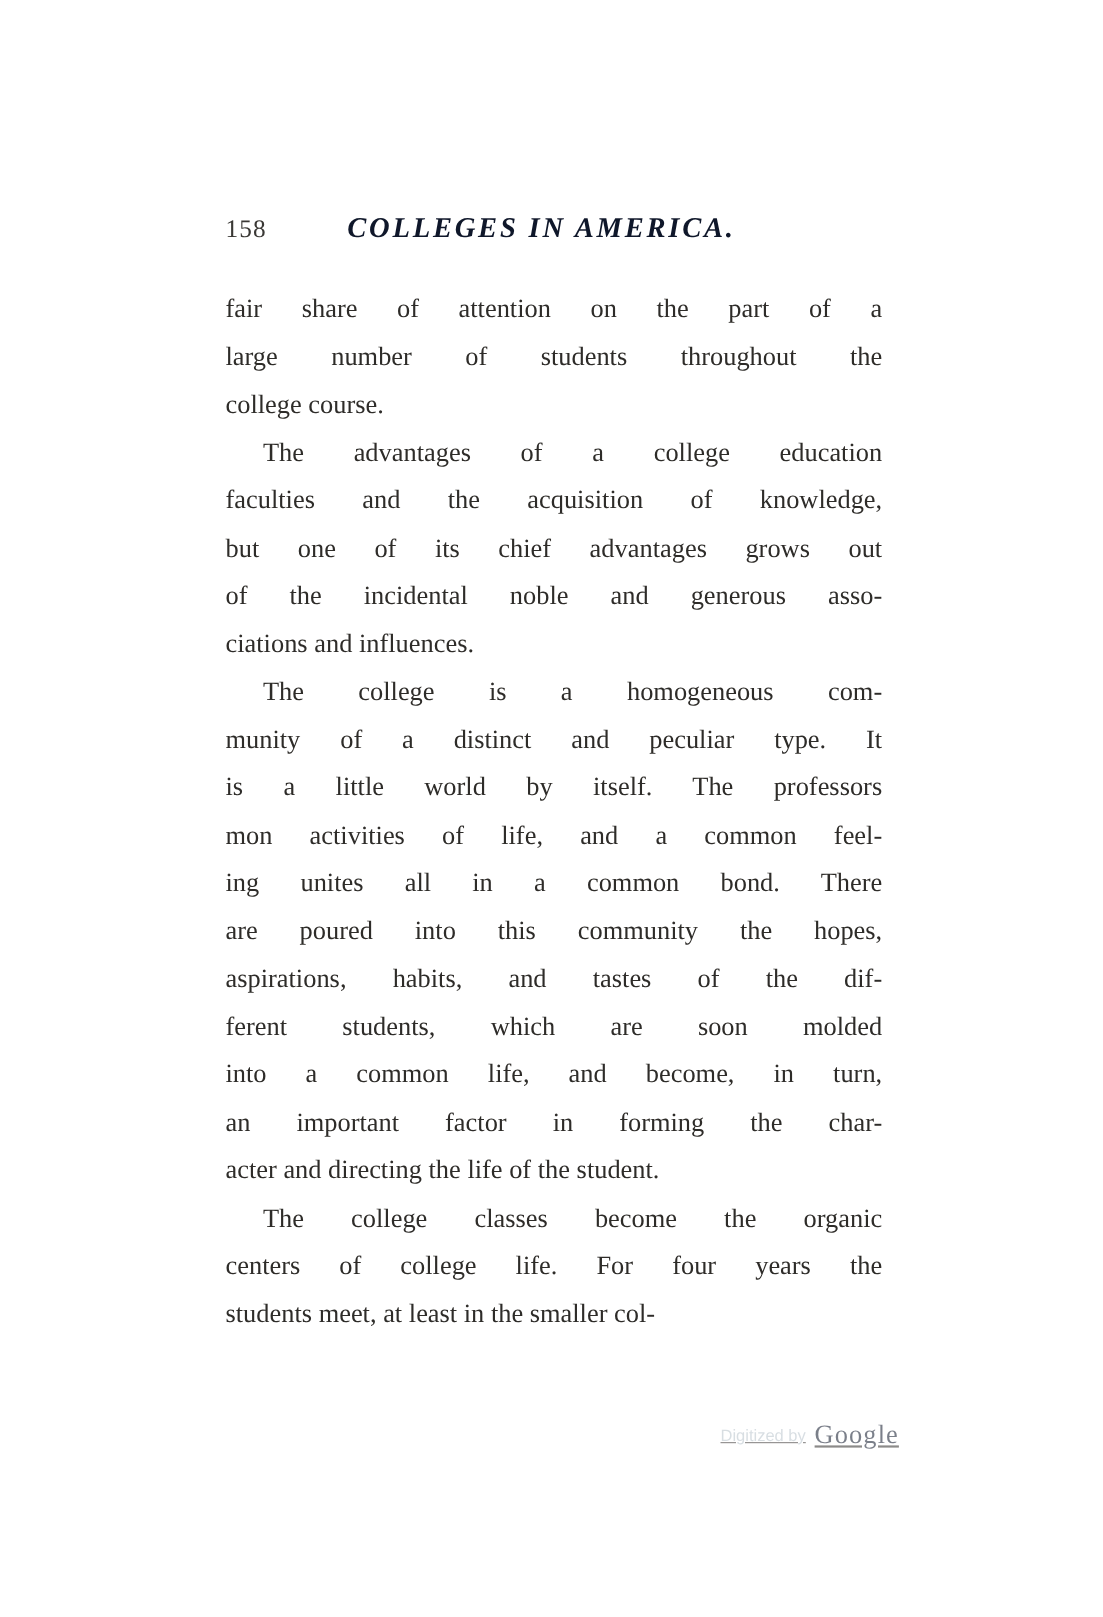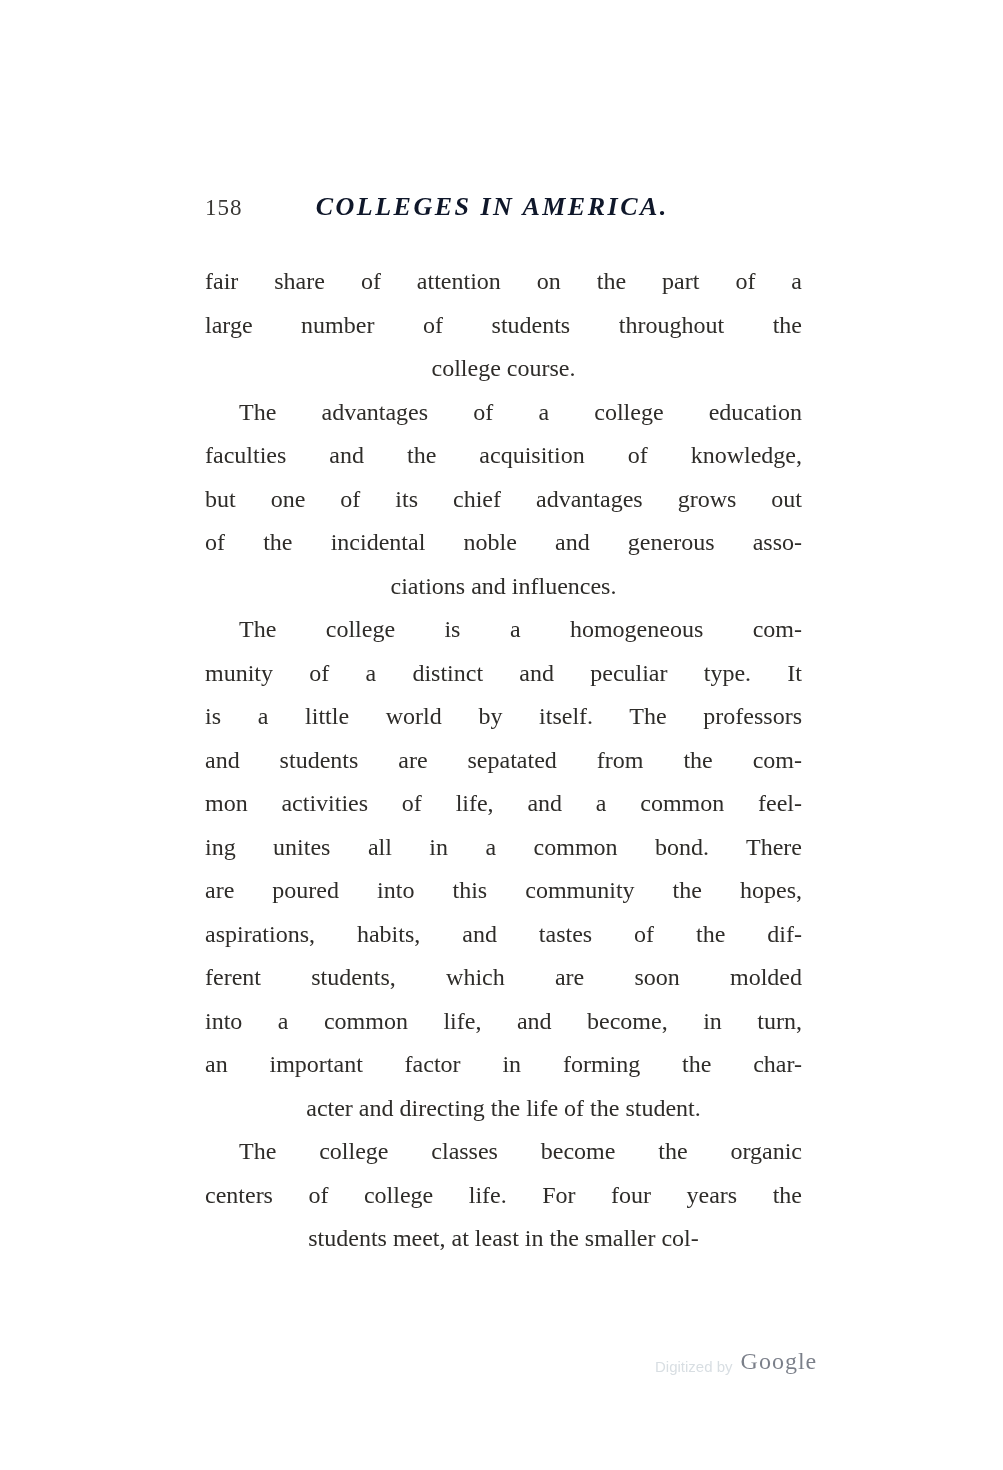--- a/index.html
+++ b/index.html
@@ -41,39 +41,40 @@
   }
   .text-body {
     position: absolute;
     top: 260px;
     left: 205px;
     width: 597px;
     font-size: 24px;
     line-height: 43.5px;
   }
   .line {
-    text-align: center;
+    text-align: left;
     white-space: nowrap;
   }
   .line.just {
     white-space: normal;
     text-align: justify;
     text-align-last: justify;
   }
   .line.indent {
     padding-left: 34px;
   }
   .watermark {
     position: absolute;
-    top: 1348px;
+    top: 1292px;
     left: 655px;
     display: flex;
-    align-items: flex-end;
+    align-items: center;
     gap: 8px;
     opacity: 0.55;
+    text-decoration: underline;
   }
   .watermark-prefix {
     font-family: "Liberation Sans", sans-serif;
     font-size: 15px;
     color: #b9c4cc;
   }
   .watermark-brand {
     font-family: "Liberation Serif", serif;
     font-size: 24px;
     color: #0f172a;
@@ -95,21 +96,20 @@
       <div class="line just">large number of students throughout the</div>
       <div class="line">college course.</div>
       <div class="line just indent">The advantages of a college education</div>
       <div class="line just">faculties and the acquisition of knowledge,</div>
       <div class="line just">but one of its chief advantages grows out</div>
       <div class="line just">of the incidental noble and generous asso-</div>
       <div class="line">ciations and influences.</div>
       <div class="line just indent">The college is a homogeneous com-</div>
       <div class="line just">munity of a distinct and peculiar type.  It</div>
       <div class="line just">is a little world by itself.  The professors</div>
-      <div class="line just">and students are sepatated from the com-</div>
       <div class="line just">mon activities of life, and a common feel-</div>
       <div class="line just">ing unites all in a common bond.  There</div>
       <div class="line just">are poured into this community the hopes,</div>
       <div class="line just">aspirations, habits, and tastes of the dif-</div>
       <div class="line just">ferent students, which are soon molded</div>
       <div class="line just">into a common life, and become, in turn,</div>
       <div class="line just">an important factor in forming the char-</div>
       <div class="line">acter and directing the life of the student.</div>
       <div class="line just indent">The college classes become the organic</div>
       <div class="line just">centers of college life.  For four years the</div>

